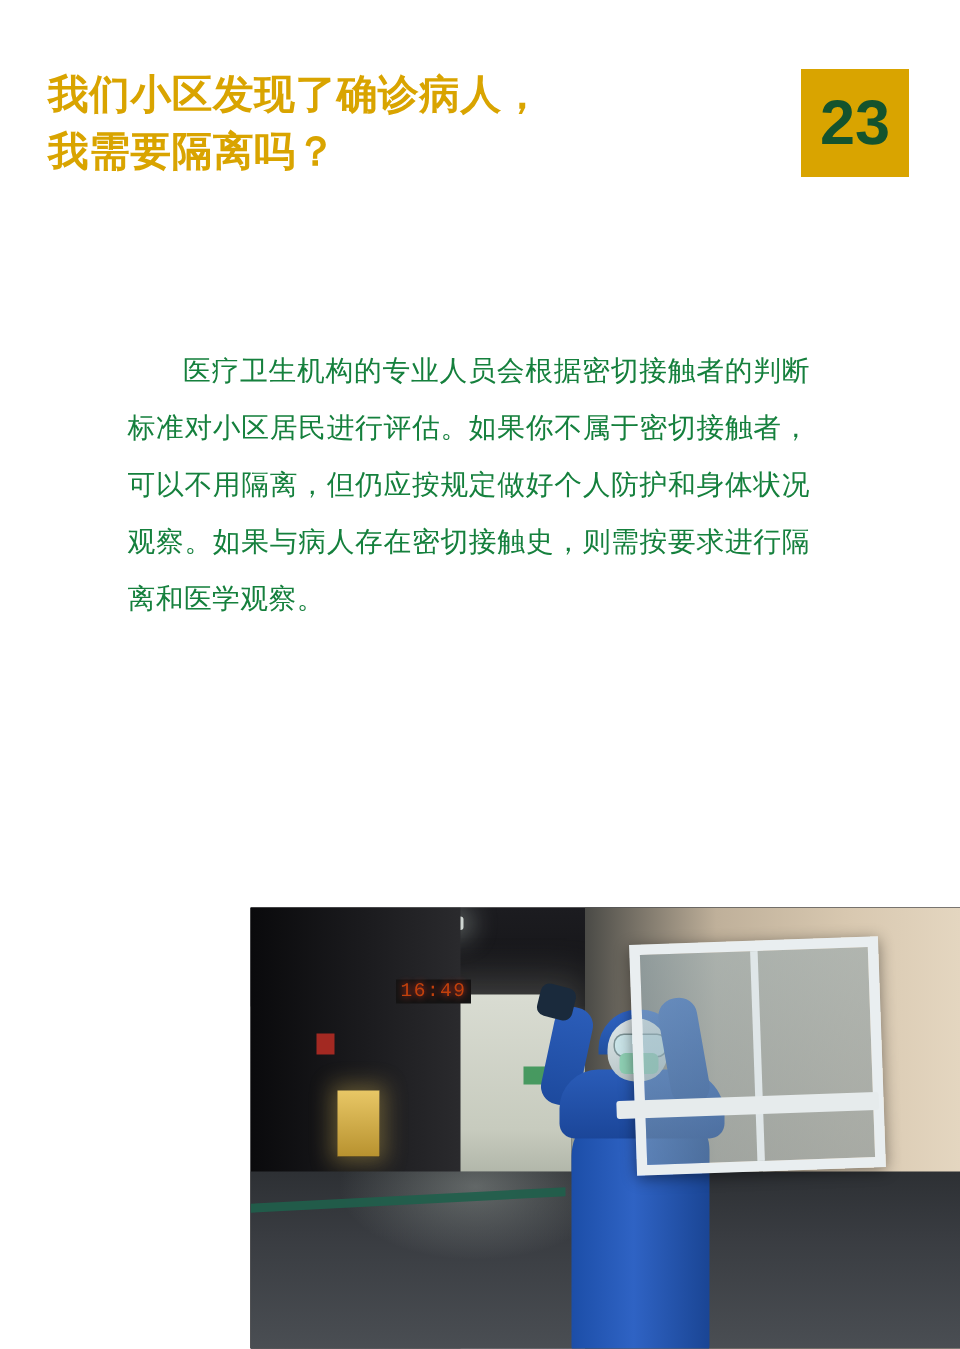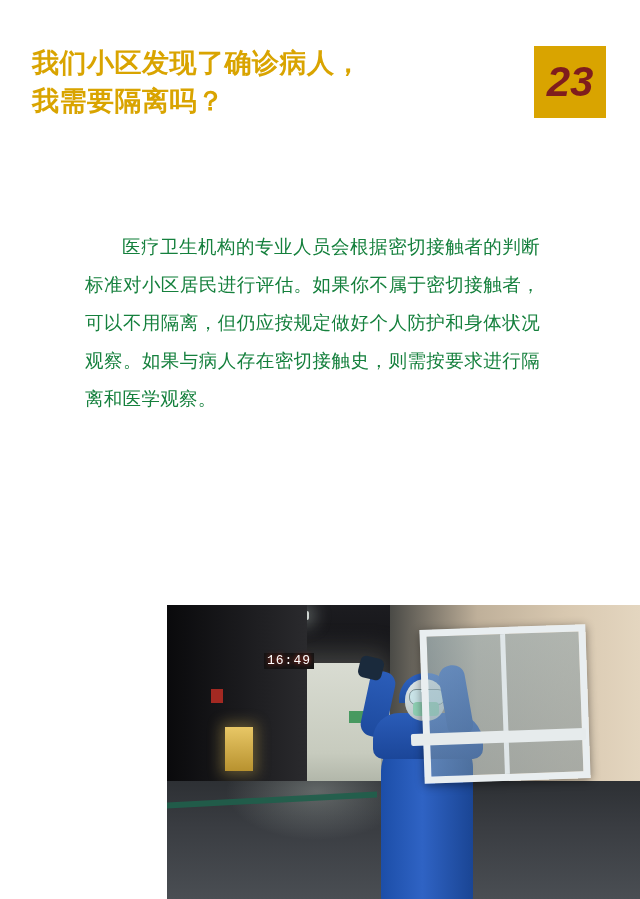--- a/index.html
+++ b/index.html
@@ -41,28 +41,27 @@
     letter-spacing: 0.5px;
     white-space: pre-line;
   }
   .number-badge {
     position: absolute;
     left: 534px;
     top: 2px;
     width: 72px;
     height: 72px;
     background: #d9a400;
-    color: #7f1d1d;
+    color: #14532d;
     font-size: 42px;
     font-weight: bold;
     display: flex;
     align-items: center;
     justify-content: center;
     line-height: 1;
-    font-style: italic;
   }
 
   
   .body-text {
     position: absolute;
     left: 85px;
     top: 228px;
     width: 455px;
     font-size: 18.5px;
     line-height: 38px;
@@ -203,21 +202,21 @@
     width: 12px; height: 14px;
     background: #b32b24;
     opacity: 0.9;
   }
   
   .clock {
     position: absolute;
     left: 97px; top: 48px;
     padding: 1px 3px;
     background: #141414;
-    color: #ffffff;
+    color: #c2410c;
     font-family: "Liberation Mono", "DejaVu Sans Mono", monospace;
     font-size: 13px;
     letter-spacing: 1px;
     line-height: 14px;
     text-shadow: 0 0 5px rgba(255,60,35,0.9);
   }
   
   .window-frame {
     position: absolute;
     left: 255px; top: 22px;

